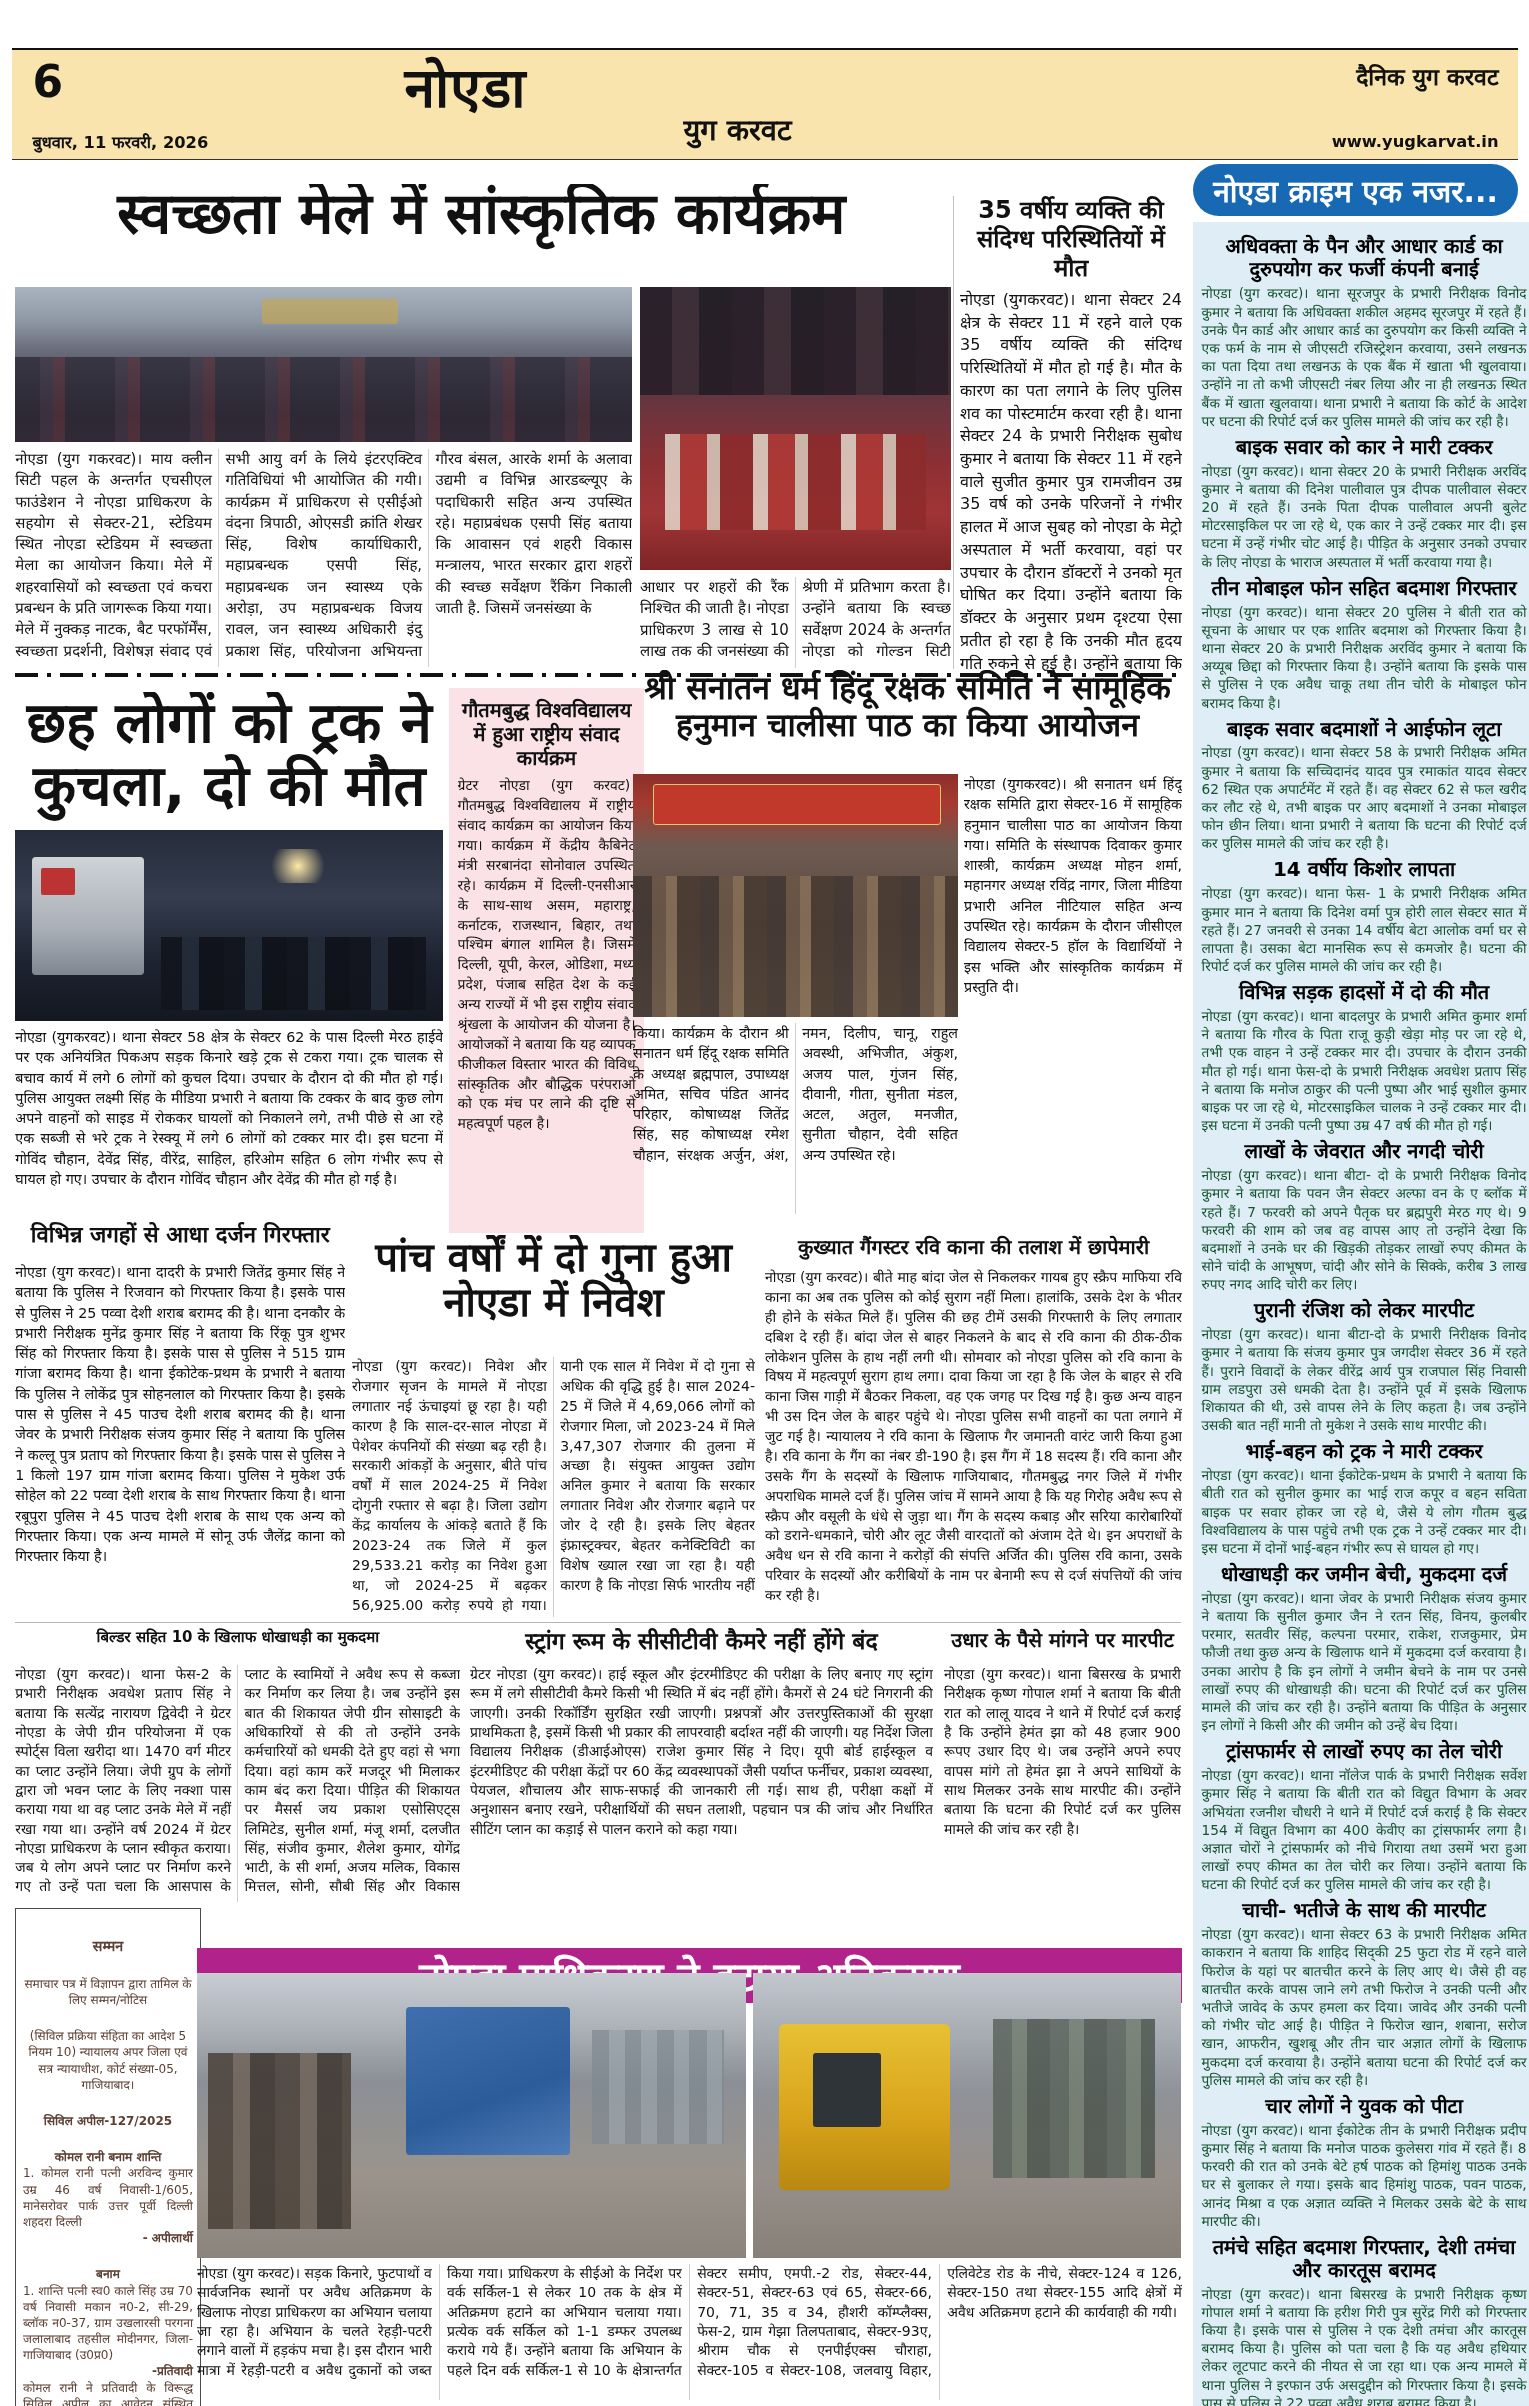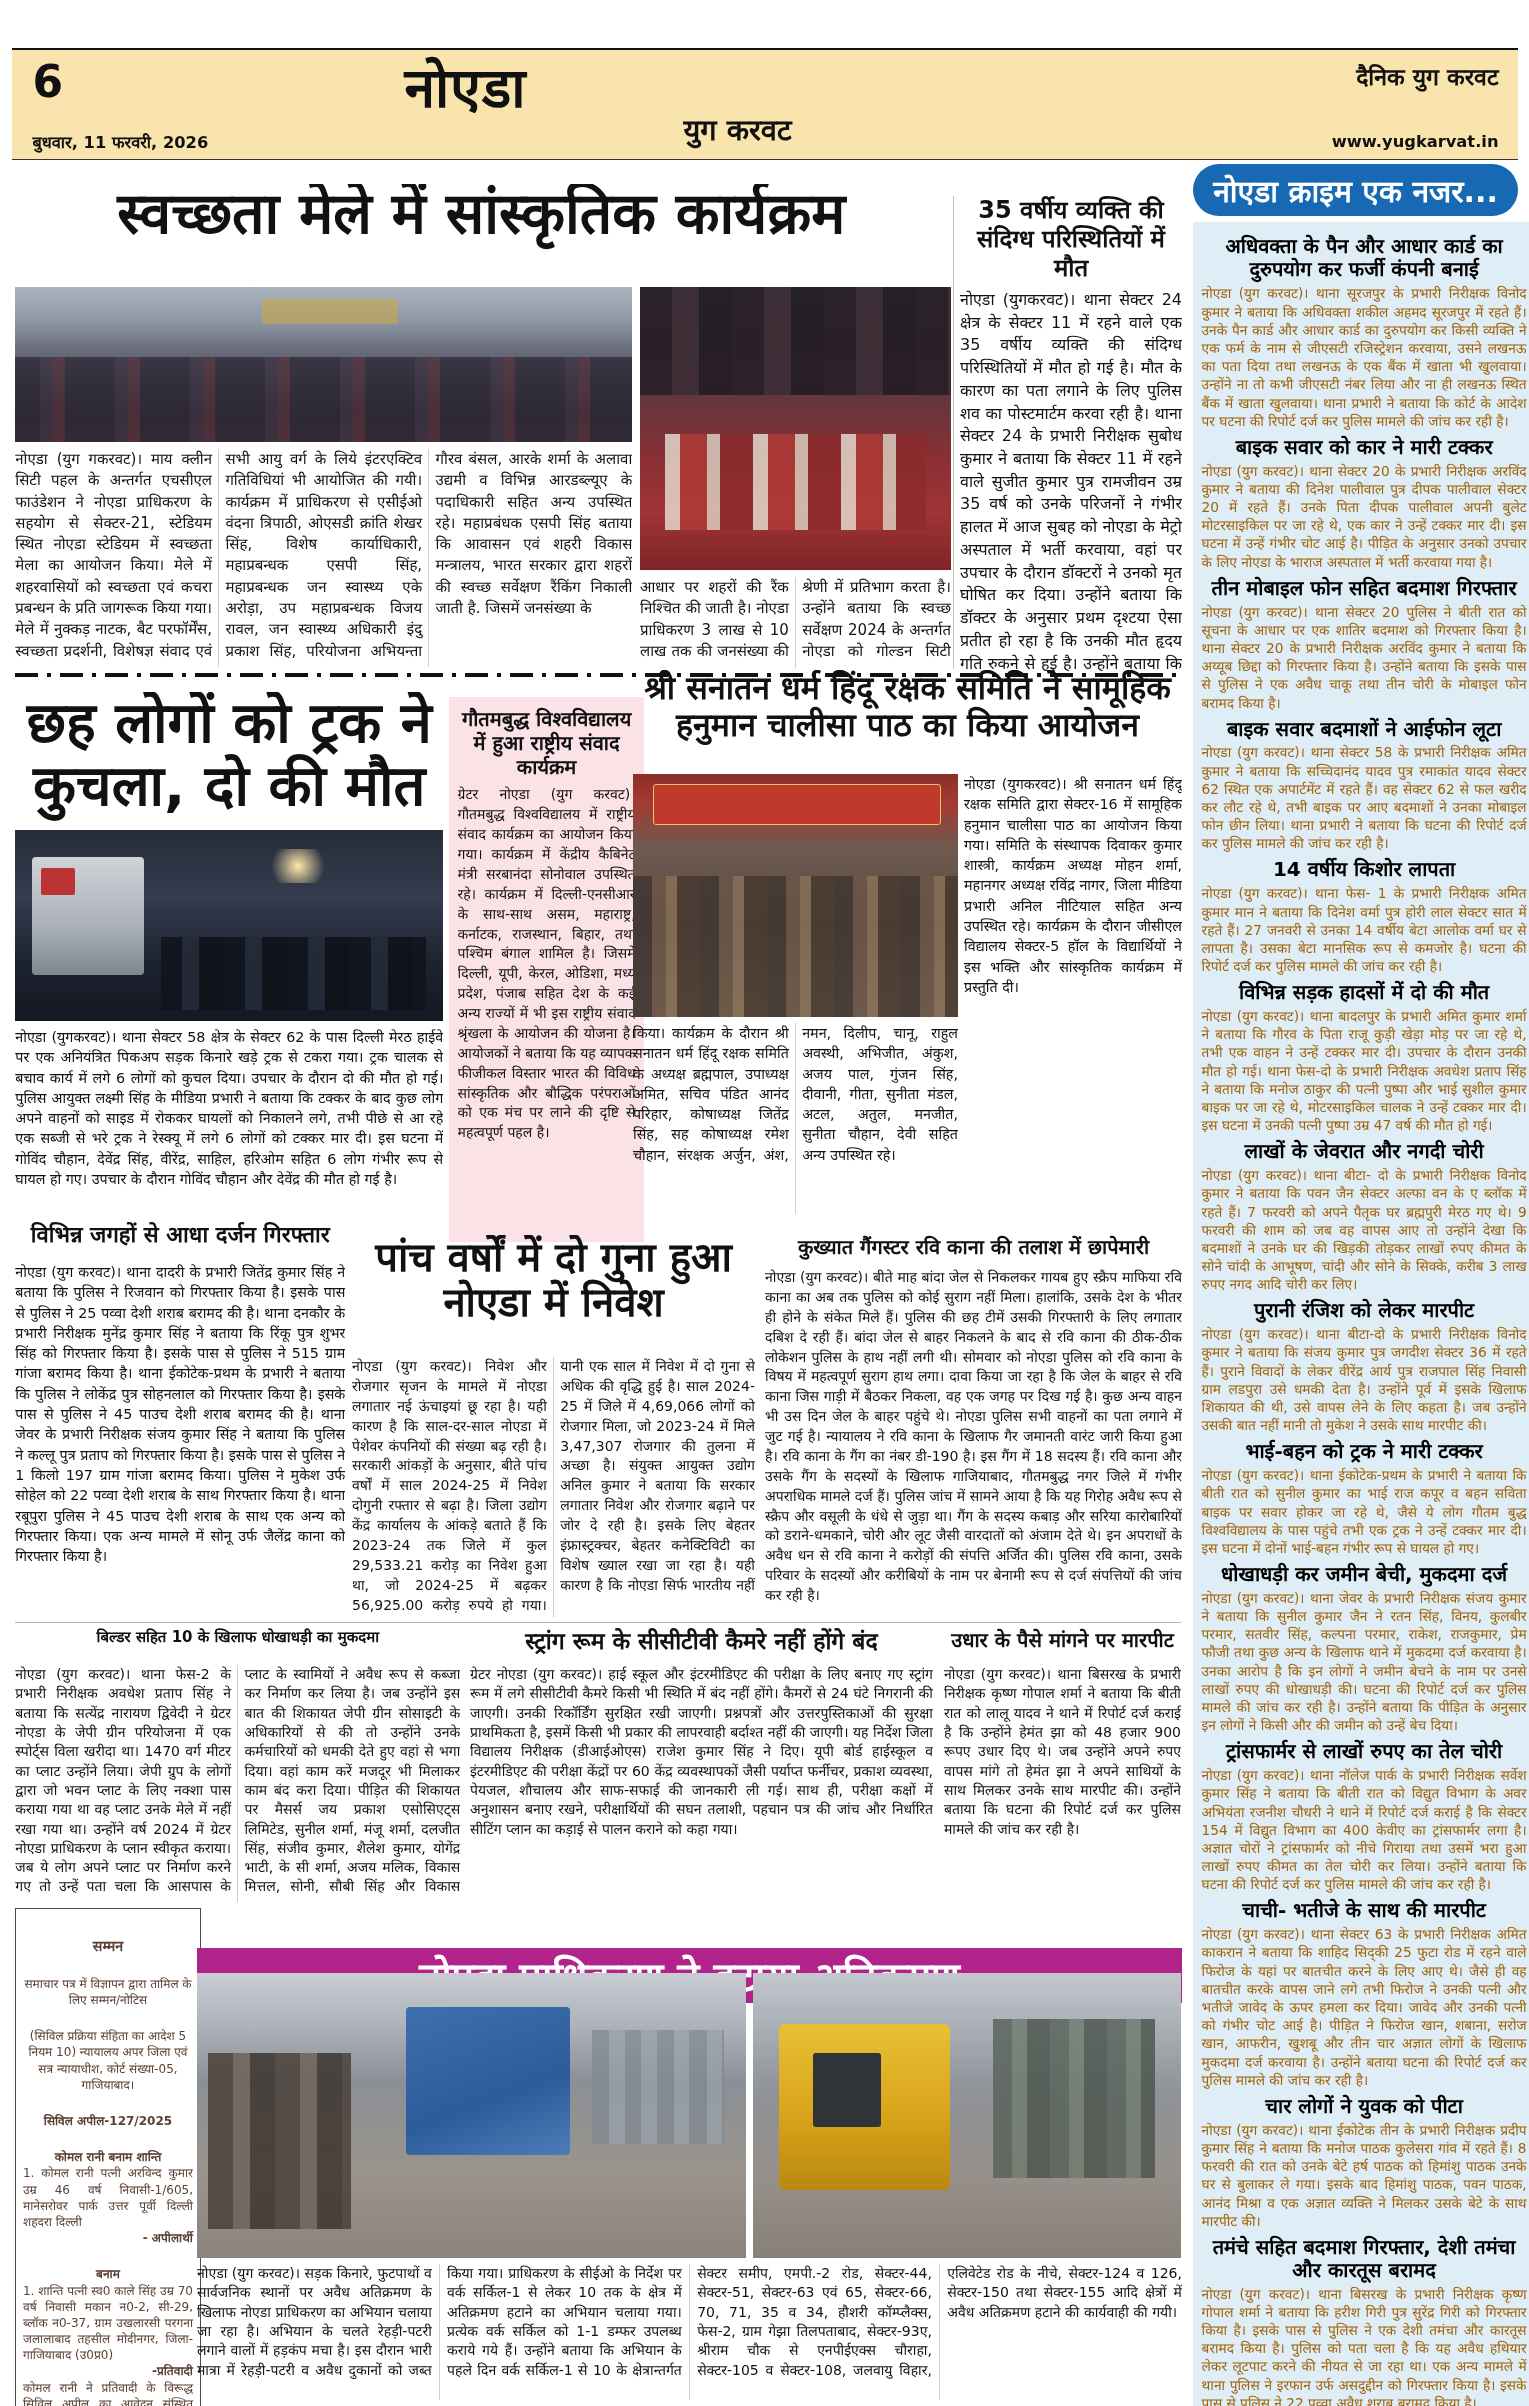--- a/index.html
+++ b/index.html
@@ -19,27 +19,27 @@
   .headline-xs{font-size:20px;line-height:1.22;font-weight:bold;text-align:center;}
   .body-t{font-size:15px;line-height:1.42;text-align:justify;overflow:hidden;}
   .body-s{font-size:14px;line-height:1.38;text-align:justify;overflow:hidden;}
   .cols2{column-count:2;column-gap:13.4px;column-rule:1px solid #cfcfcf;}
   .cols3{column-count:3;column-gap:13.4px;column-rule:1px solid #cfcfcf;}
   .cols4{column-count:4;column-gap:15.3px;column-rule:1px solid #cfcfcf;}
   .dashdot{height:3.8px;background:repeating-linear-gradient(90deg,#111 0 23px,transparent 23px 32px,#111 32px 36px,transparent 36px 45px);}
   .vrule{width:1px;background:#c2c2c2;}
   .hrule{height:1px;background:#b5b5b5;}
   .photo{overflow:hidden;background:#777;}
-  .pinkbox{background:#FAE2E7;padding:9.6px 8.6px;overflow:hidden;margin-top:9px;}
+  .pinkbox{background:#FAE2E7;padding:9.6px 8.6px;overflow:hidden;}
   .crime-pill{background:#1769B3;border-radius:27px;color:#fff;display:flex;align-items:center;justify-content:center;
               font-size:30px;font-weight:bold;}
   .crime-box{background:#DEEDF6;padding:9.6px 8.6px;overflow:hidden;}
   .citem{margin-bottom:5.7px;}
   .chead{font-size:20px;font-weight:bold;text-align:center;line-height:1.15;margin:3.8px 0 2.9px 0;color:#000;}
-  .cbody{font-size:13.7px;line-height:1.33;text-align:justify;color:#a16207;}
+  .cbody{font-size:13.7px;line-height:1.33;text-align:justify;color:#14532d;}
   .banner{background:#B1228B;color:#fff;display:flex;align-items:center;justify-content:center;
           font-size:40px;font-weight:bold;}
   .notice{border:1.9px solid #4a4a4a;padding:7.6px 6.7px;color:#5C4033;font-size:12px;line-height:1.35;overflow:hidden;}
   .notice .nc{text-align:center;margin-top:20px;}
   .notice .nb{font-weight:bold;}
   .notice .nj{text-align:justify;}
   .notice .nr{text-align:right;}
 </style>
 </head>
 <body>

